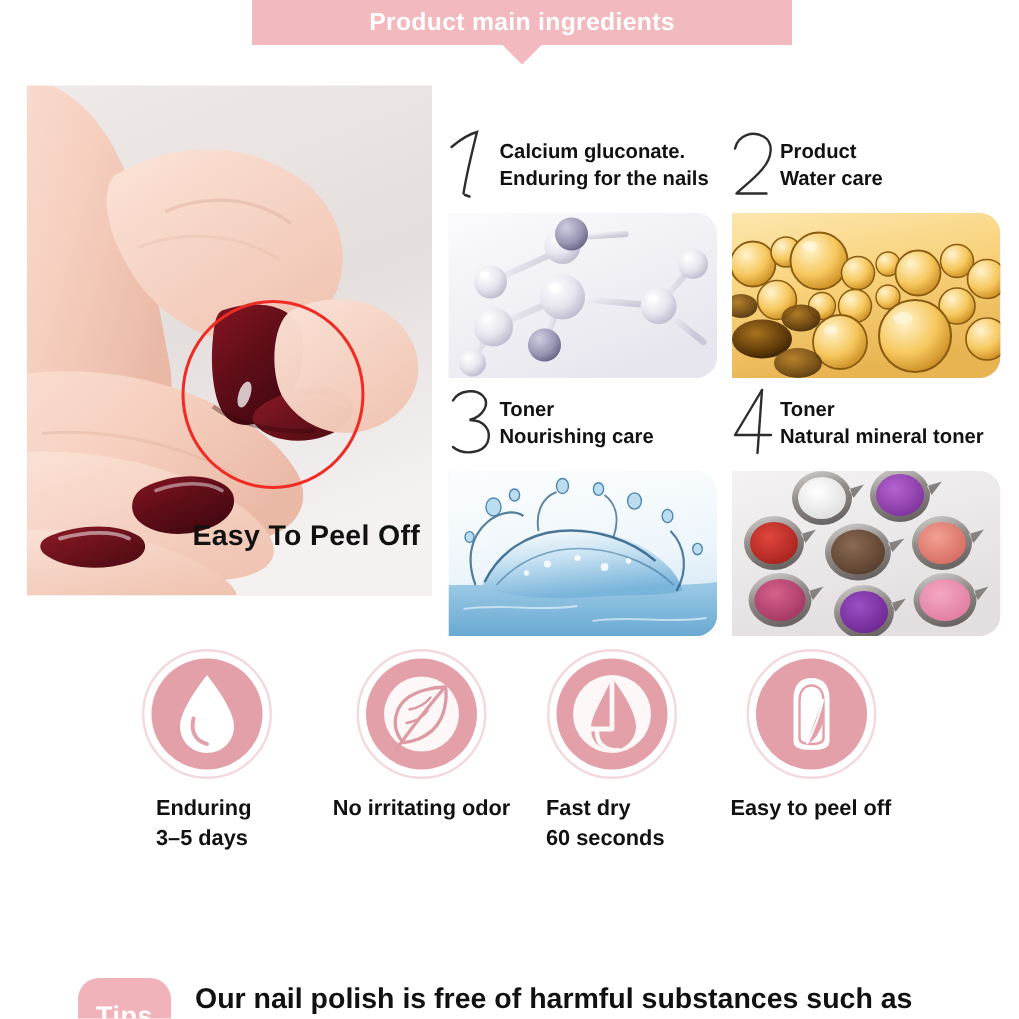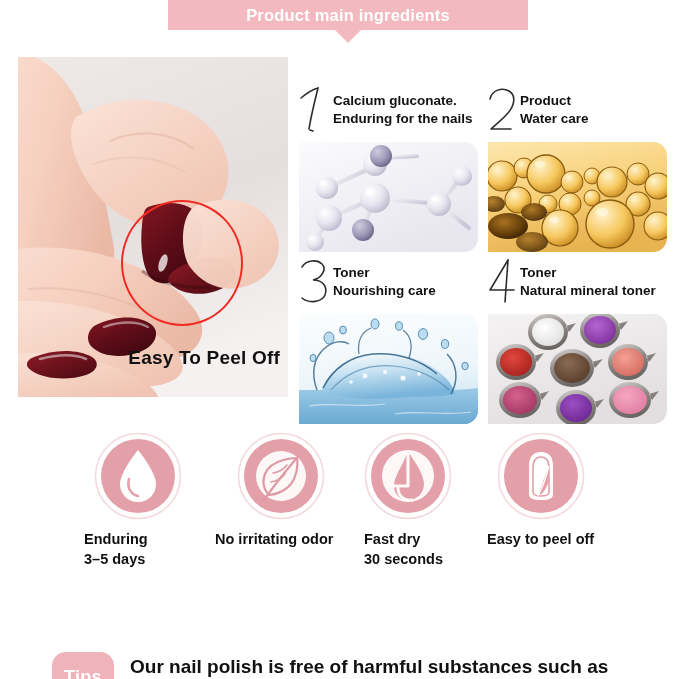--- a/index.html
+++ b/index.html
@@ -154,21 +154,21 @@
     width: 560px;
     height: 150px;
   }
   .feature {
     position: absolute;
     top: 0;
     width: 132px;
     text-align: left;
   }
   .feature.f1 { left: 0px; }
-  .feature.f2 { left: 131px; }
+  .feature.f2 { left: 131px; text-align: center; }
   .feature.f3 { left: 262px; }
   .feature.f4 { left: 393px; }
 
   .badge {
     position: relative;
     width: 88px;
     height: 88px;
     margin-left: 10px;
   }
   .badge.b2 { margin-left: 22px; }
@@ -177,21 +177,21 @@
   .badge svg { display: block; }
 
   .feature-label {
     margin-top: 10px;
     font-size: 14.5px;
     font-weight: bold;
     line-height: 1.36;
     color: #111111;
     white-space: pre-line;
   }
-  .feature.f1 .feature-label { margin-left: 0; }
+  .feature.f1 .feature-label { margin-left: 20px; }
   .feature.f2 .feature-label { margin-left: 0px; }
   .feature.f3 .feature-label { margin-left: 18px; }
   .feature.f4 .feature-label { margin-left: 10px; }
 
   
   .tips {
     position: absolute;
     left: 52px;
     top: 650px;
     width: 600px;
@@ -652,21 +652,21 @@
         <circle cx="44" cy="44" r="42.5" fill="none" stroke="#f3d9dc" stroke-width="1.6"></circle>
         <circle cx="44" cy="44" r="37" fill="#e3a0a8"></circle>
         <circle cx="44" cy="44" r="26" fill="#fdf7f7"></circle>
         <path d="M44 20 C44 20 60 40 60 52 C60 61 53 68 44 68 C36 68 30 62 30 54
                  C30 45 38 34 44 20 Z" fill="#e3a0a8"></path>
         <path d="M44 22 L44 54 L30 54" stroke="#fdf7f7" stroke-width="3.2" fill="none" stroke-linecap="round" stroke-linejoin="round"></path>
         <path d="M34 56 C34 64 40 69 48 68" stroke="#fdf7f7" stroke-width="3" fill="none" stroke-linecap="round"></path>
       </svg>
     </div>
     <div class="feature-label">Fast dry
-30 seconds</div>
+60 seconds</div>
   </div>
 
   <div class="feature f4">
     <div class="badge b4">
       <svg width="88" height="88" viewBox="0 0 88 88">
         <circle cx="44" cy="44" r="42.5" fill="none" stroke="#f3d9dc" stroke-width="1.6"></circle>
         <circle cx="44" cy="44" r="37" fill="#e3a0a8"></circle>
         <path d="M32 34 C32 25 36 20 44 20 C52 20 56 25 56 34 L56 62 C56 66 53 68 44 68
                  C35 68 32 66 32 62 Z" fill="#ffffff"></path>
         <path d="M36 36 C36 29 39 25 44 25 C49 25 52 29 52 36 L52 60 C52 63 49 64 44 64

